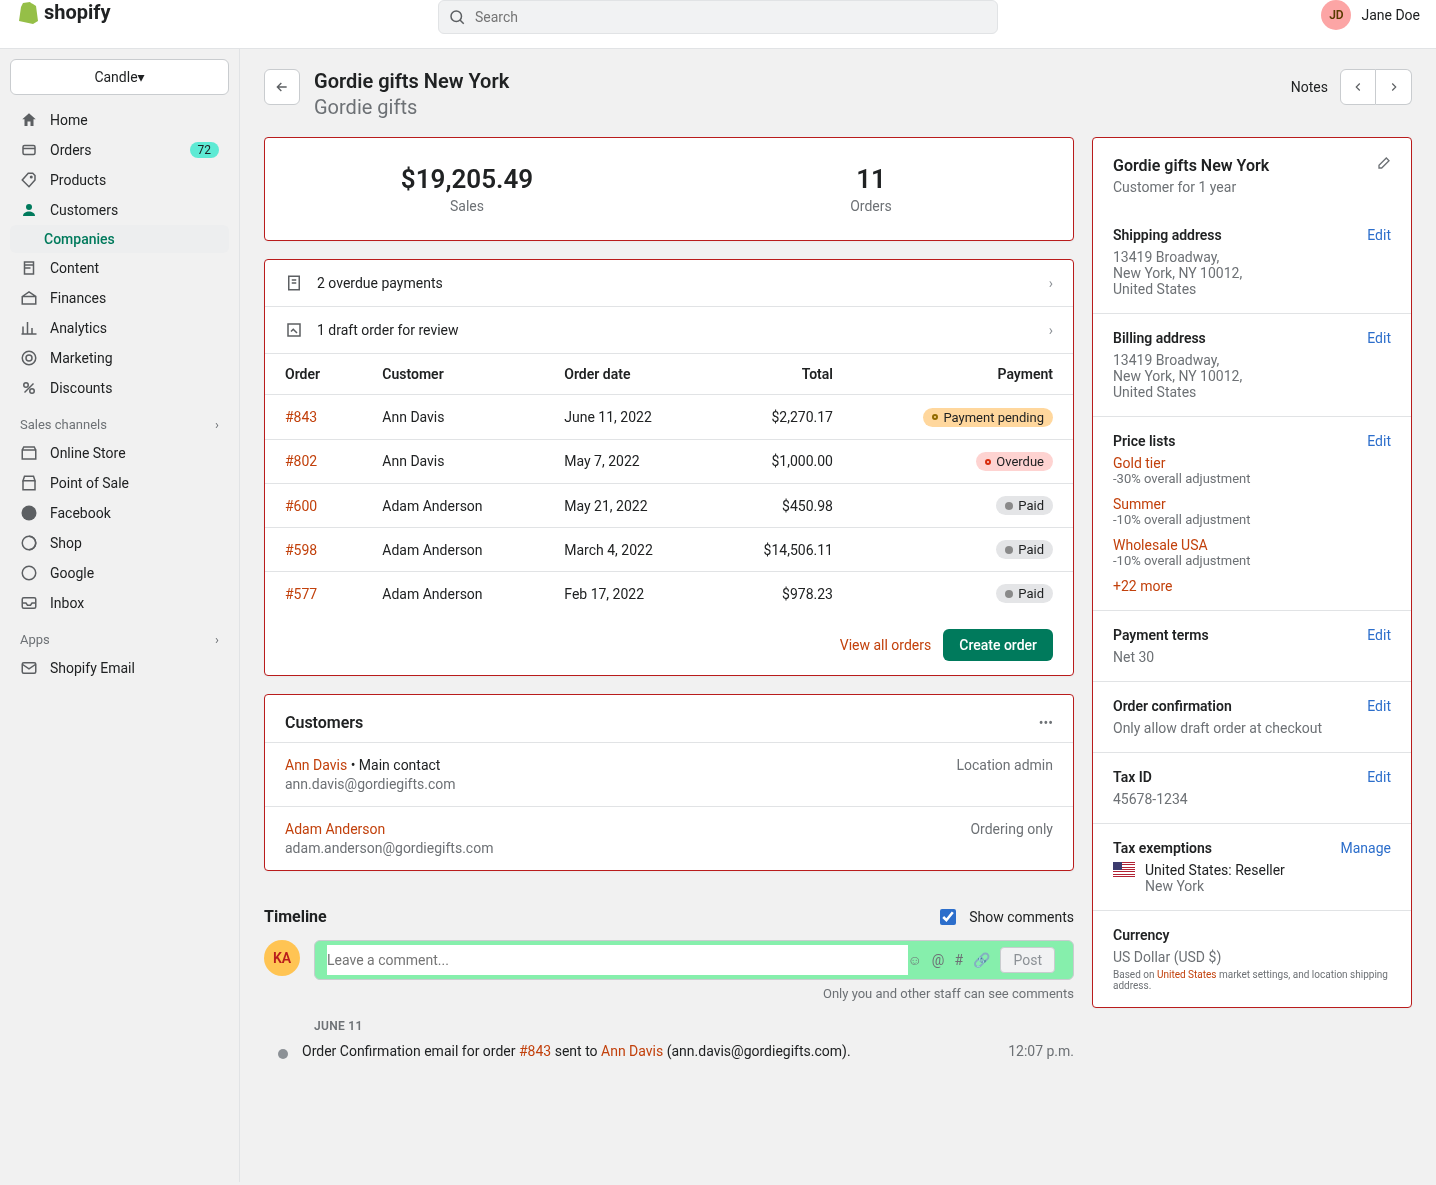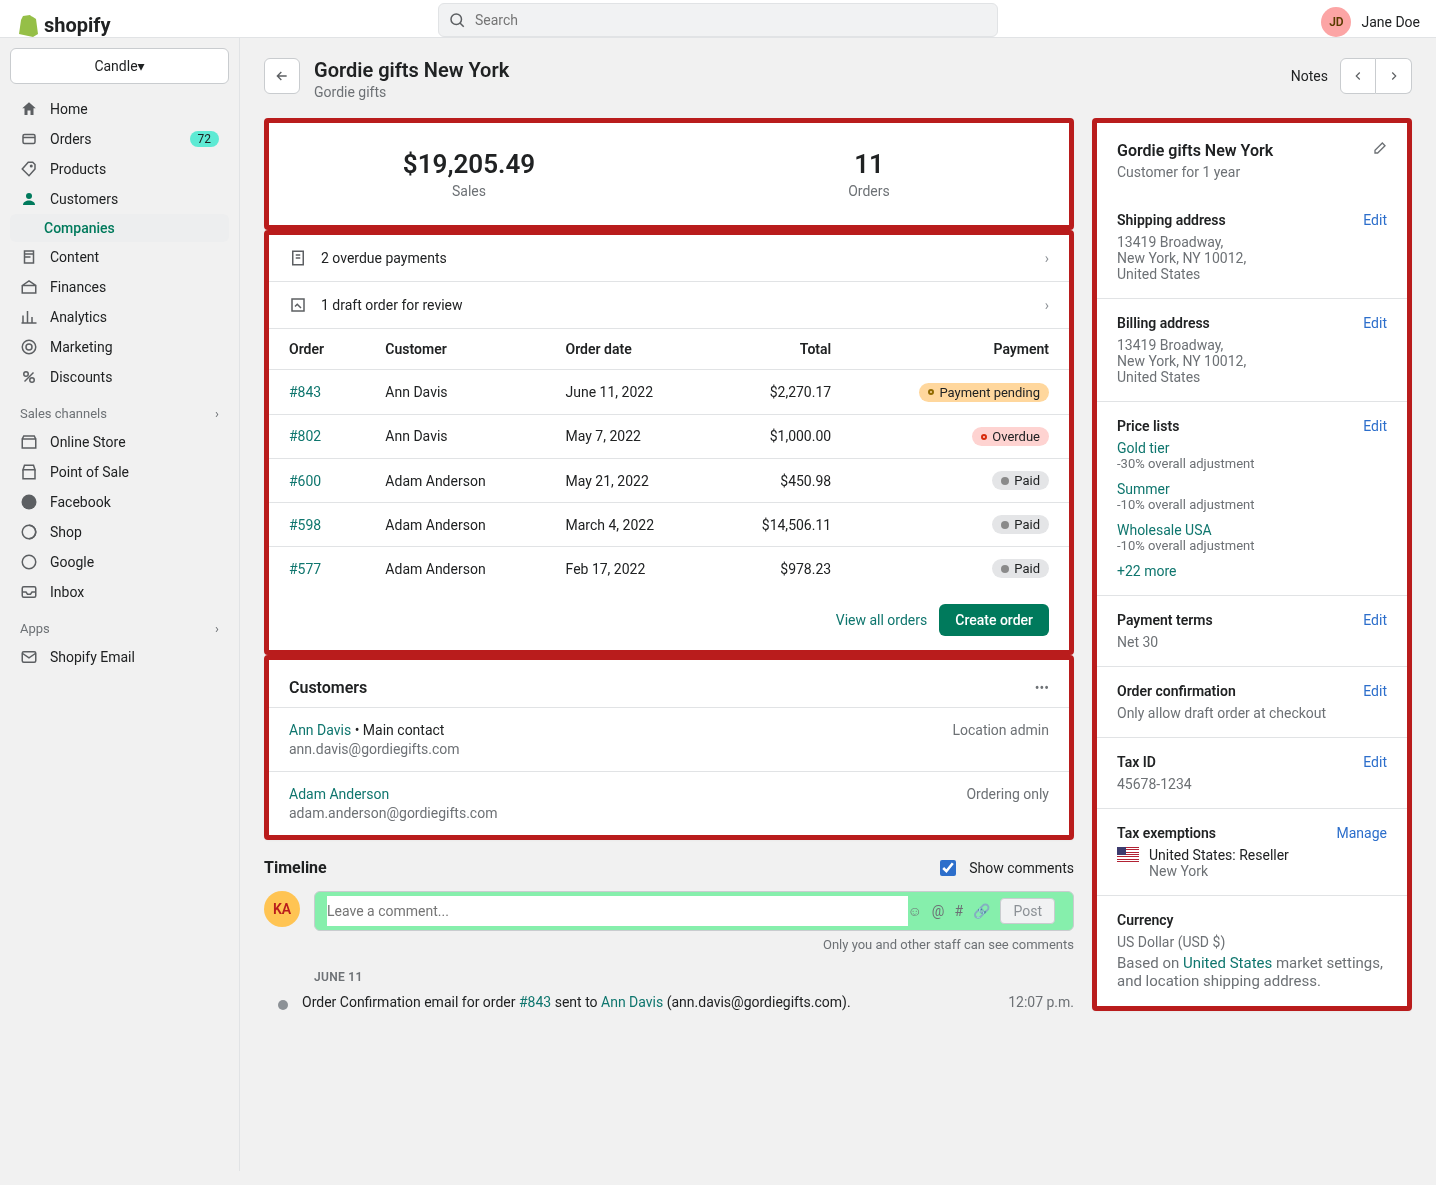--- a/index.html
+++ b/index.html
@@ -1,48 +1,48 @@
 <!DOCTYPE html>
 <html><head>
 <meta charset="utf-8">
 <style>
 *{box-sizing:border-box;margin:0;padding:0;font-family:-apple-system,BlinkMacSystemFont,"Segoe UI",Roboto,sans-serif}
 body{background:#f1f1f1;color:#202223;font-size:14px}
-a{text-decoration:none;color:#0f766e}
-.topbar{height:38px;background:#fff;border-bottom:1px solid #e1e3e5;display:flex;align-items:flex-end;padding:0 16px;position:relative}
+a{text-decoration:none;color:#c2410c}
+.topbar{height:49px;background:#fff;border-bottom:1px solid #e1e3e5;display:flex;align-items:flex-start;padding:0 16px;position:relative}
 .logo{display:flex;align-items:center;gap:4px;font-weight:700;font-size:20px}
 .logo svg{width:24px;height:24px}
 .search-wrap{position:absolute;left:50%;transform:translateX(-50%);width:560px}
 .search{width:100%;height:34px;background:#f1f2f3;border:1px solid #e1e3e5;border-radius:6px;padding:0 12px 0 36px;font-size:14px}
 .search-icon{position:absolute;left:10px;top:8px;color:#5c5f62}
 .user{margin-left:auto;display:flex;align-items:center;gap:10px}
 .avatar{width:30px;height:30px;border-radius:50%;background:#fca5a5;display:flex;align-items:center;justify-content:center;font-weight:600;font-size:12px;color:#5a3b00}
 .layout{display:flex}
 .sidebar{width:240px;background:#f1f1f1;border-right:1px solid #e1e3e5;padding:10px 10px;min-height:calc(100vh - 52px)}
 .store-sel{width:100%;height:36px;background:#fff;border:1px solid #c9cccf;border-radius:6px;padding:0 12px;display:flex;align-items:center;justify-content:center;margin-bottom:10px;font-size:14px;cursor:pointer}
 .nav-item{display:flex;align-items:center;gap:12px;padding:6px 10px;border-radius:6px;color:#202223;cursor:pointer;font-size:14px}
 .nav-item.sub{padding-left:34px;color:#202223}
 .nav-item.active{background:#edeeef;color:#007a5c;font-weight:500}
 .nav-item .badge{margin-left:auto;background:#5eead4;padding:1px 8px;border-radius:10px;font-size:12px}
 .nav-icon{width:18px;height:18px;color:#5c5f62;flex-shrink:0}
 .nav-head{padding:14px 10px 6px;font-size:13px;color:#6d7175;display:flex;align-items:center;justify-content:space-between}
 .main{flex:1;padding:20px 24px;max-width:1200px}
 .page-head{display:flex;align-items:flex-start;gap:14px;margin-bottom:18px}
 .back-btn{width:36px;height:36px;border:1px solid #c9cccf;border-radius:6px;background:#fff;display:flex;align-items:center;justify-content:center;cursor:pointer}
 .titles h1{font-size:20px;font-weight:600}
-.titles .sub{color:#6d7175;font-size:14px;margin-top:2px}
+.titles .sub{color:#6d7175;font-size:20px;margin-top:2px}
 .head-right{margin-left:auto;display:flex;align-items:center;gap:12px}
 .nav-btns{display:flex}
 .nav-btns button{width:36px;height:36px;border:1px solid #c9cccf;background:#fff;cursor:pointer;display:flex;align-items:center;justify-content:center}
 .nav-btns button:first-child{border-radius:6px 0 0 6px}
 .nav-btns button:last-child{border-radius:0 6px 6px 0;border-left:none}
 .cols{display:flex;gap:18px;align-items:flex-start}
 .left{flex:1;min-width:0}
 .right{width:320px}
-.card{background:#fff;border:5px solid #b91c1c;border-radius:4px;box-shadow:0 1px 2px rgba(0,0,0,0.03)}
+.card{background:#fff;border:1px solid #b91c1c;border-radius:4px;margin-bottom:18px;box-shadow:0 1px 2px rgba(0,0,0,0.03)}
 .stats{display:flex;padding:26px 0}
 .stat{flex:1;text-align:center}
 .stat .val{font-size:26px;font-weight:600}
 .stat .lbl{color:#6d7175;margin-top:4px}
 .alert-row{display:flex;align-items:center;gap:14px;padding:14px 20px;border-bottom:1px solid #e1e3e5;cursor:pointer}
 .alert-row:first-child{border-top:none}
 .alert-row .chev{margin-left:auto;color:#8c9196}
 table{width:100%;border-collapse:collapse}
 th{text-align:left;padding:12px 20px;font-weight:600;border-bottom:1px solid #e1e3e5;font-size:14px}
 th.r,td.r{text-align:right}
@@ -492,21 +492,21 @@
                 <div>United States: Reseller</div>
                 <div class="muted">New York</div>
               </div>
             </div>
           </div>
           <div class="side-sec">
             <div class="side-head">
                 <h3>Currency</h3>
               </div>
             <div class="muted">US Dollar (USD $)</div>
-            <div class="muted" style="font-size:15px;margin-top:4px">
+            <div class="muted" style="font-size:10px;margin-top:4px">
               <span>Based on </span><a href="#">United States</a><span> market settings, and location shipping address.</span>
             </div>
           </div>
         </div>
       </div>
     </div>
   </main>
 </div>
 
 </body></html>

